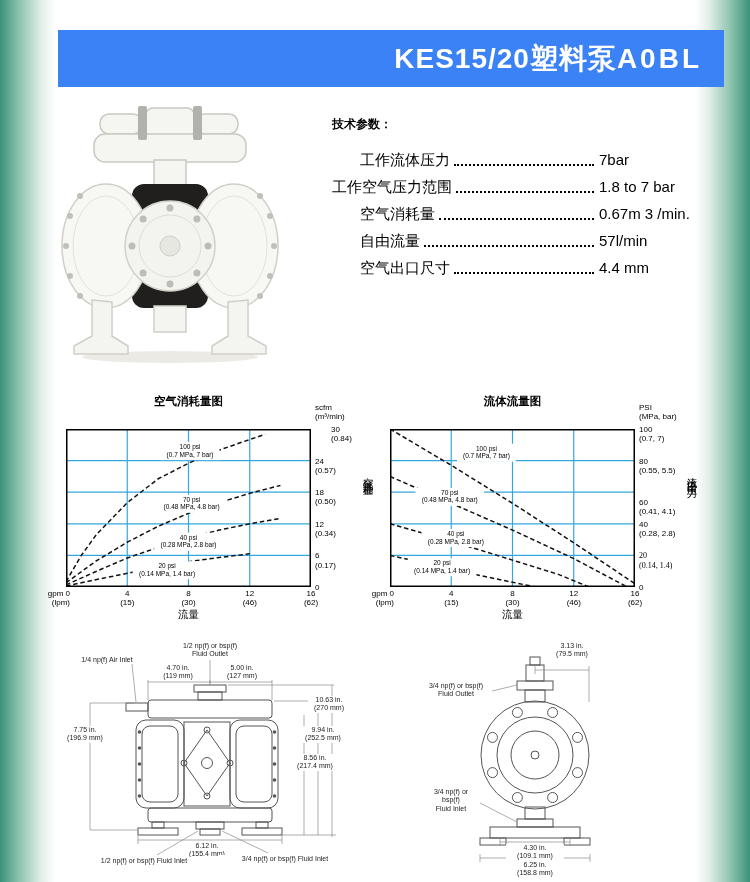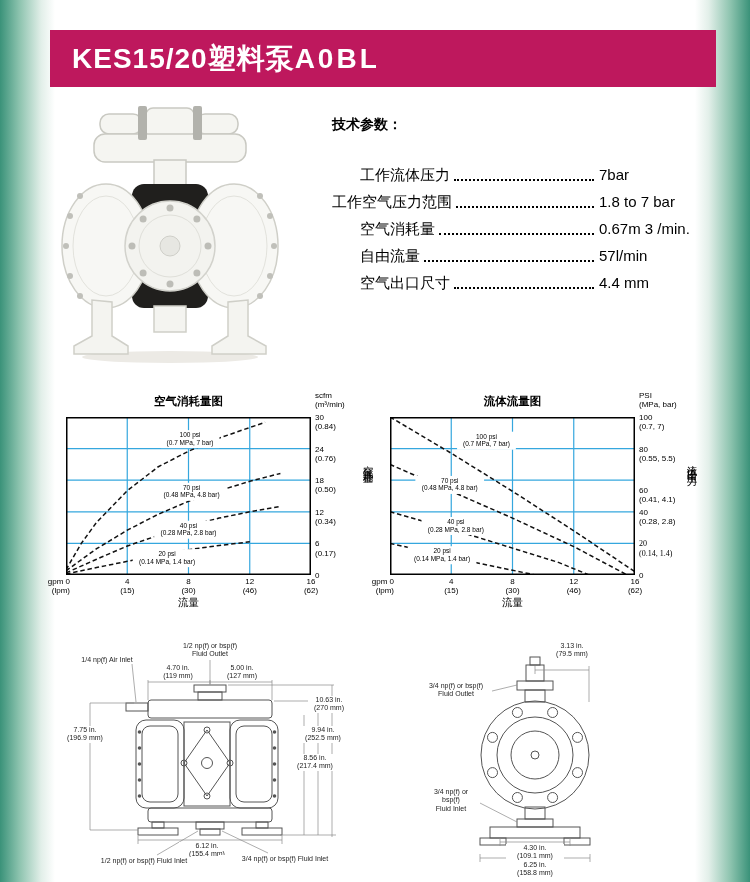--- a/index.html
+++ b/index.html
@@ -2,38 +2,38 @@
 <html><head>
 <meta charset="utf-8">
 <style>
   *{margin:0;padding:0;box-sizing:border-box}
   html,body{background:#fff}
   body{width:750px;height:882px;font-family:"Liberation Sans","DejaVu Sans",sans-serif;color:#000}
   .page{position:relative;width:750px;height:882px;overflow:hidden;background:#fff}
   .edge{position:absolute;top:0;bottom:0;width:55px;z-index:0}
   .edge.left{left:0;background:linear-gradient(to right,#3a9279 0%,#8cc3ae 35%,#e2efe9 75%,#fff 100%)}
   .edge.right{right:0;background:linear-gradient(to left,#3a9279 0%,#8cc3ae 35%,#e2efe9 75%,#fff 100%)}
-  header{position:absolute;left:50px;top:30px;width:666px;height:57px;background:#be185d;color:#fff;
-         display:flex;align-items:center;justify-content:flex-start;padding:0 22px;z-index:2}
+  header{position:absolute;left:58px;top:30px;width:666px;height:57px;background:#3b82f6;color:#fff;
+         display:flex;align-items:center;justify-content:flex-end;padding:0 22px;z-index:2}
   .h-title{font-size:28px;font-weight:bold;letter-spacing:1px}
   .h-model{font-size:28px;font-weight:bold;letter-spacing:3px}
 
   .pump-photo{position:absolute;left:50px;top:100px;width:240px;height:265px;z-index:1}
 
   .specs{position:absolute;left:332px;top:116px;width:380px;z-index:1}
-  .specs-title{font-size:14px;font-weight:bold;margin-bottom:32px}
+  .specs-title{font-size:12px;font-weight:bold;margin-bottom:18px}
   .spec-row{display:flex;align-items:flex-end;font-size:15px;margin-bottom:9px;line-height:1.2}
   .spec-row.indent .spec-label{padding-left:28px}
   .spec-label{white-space:nowrap}
   .leader{flex:1;border-bottom:2px dotted #000;margin:0 3px 3px 4px;min-width:12px}
   .spec-value{width:115px;white-space:nowrap;padding-left:2px}
 
   .chart-block{position:absolute;top:394px;z-index:1}
   .cb-left{left:66px}.cb-right{left:390px}
-  .chart-title{width:245px;text-align:center;font-weight:bold;font-size:11.5px;margin-bottom:8px}
+  .chart-title{width:245px;text-align:center;font-weight:bold;font-size:11.5px;margin-bottom:20px}
   .plot-row{display:flex;align-items:flex-start}
   .plot{position:relative;width:245px;height:158px}
   .ycol{position:relative;width:52px;height:158px;font-size:8px;line-height:1.15}
   .yhead{position:absolute;left:4px;top:-26px;white-space:pre-line;font-size:8px;line-height:1.15}
   .ytick{position:absolute;left:4px;white-space:pre-line}
   .ytitle{writing-mode:vertical-rl;text-orientation:upright;font-size:10.5px;letter-spacing:2px;margin-top:40px;line-height:1}
   .xrow{position:relative;width:245px;height:21px;font-size:8px;line-height:1.15}
   .xtick{position:absolute;top:2px;width:40px;text-align:center;white-space:pre-line}
   .xorigin{position:absolute;left:-42px;top:2px;width:46px;text-align:right;white-space:pre-line}
   .xtitle{width:245px;text-align:center;font-size:10.5px}
@@ -161,24 +161,24 @@
             <rect x="88.15" y="103.70666666666666" width="68.69999999999999" height="18" fill="#fff"></rect>
             <text x="122.5" y="110.70666666666666" text-anchor="middle" font-size="6.5" fill="#000">40 psi</text>
             <text x="122.5" y="118.20666666666666" text-anchor="middle" font-size="6.5" fill="#000">(0.28 MPa, 2.8 bar)</text>
             <rect x="66.7125" y="132.14666666666668" width="68.69999999999999" height="18" fill="#fff"></rect>
             <text x="101.0625" y="139.14666666666668" text-anchor="middle" font-size="6.5" fill="#000">20 psi</text>
             <text x="101.0625" y="146.64666666666668" text-anchor="middle" font-size="6.5" fill="#000">(0.14 MPa, 1.4 bar)</text>
           </svg></div>
       <div class="ycol">
         <div class="yhead">scfm
 (m³/min)</div>
-      <div class="ytick" style="top: -4px;">30
+      <div class="ytick" style="top: -4px; margin-left: 16px;">30
 (0.84)</div>
           <div class="ytick" style="top: 27.6px;">24
-(0.76)</div>
+(0.57)</div>
           <div class="ytick" style="top: 59.2px;">18
 (0.50)</div>
           <div class="ytick" style="top: 90.8px;">12
 (0.34)</div>
           <div class="ytick" style="top: 122.4px;">6
 (0.17)</div>
           <div class="ytick" style="top: 154px;">0</div>
         </div>
       <div class="ytitle">空气消耗量</div>
     </div>

